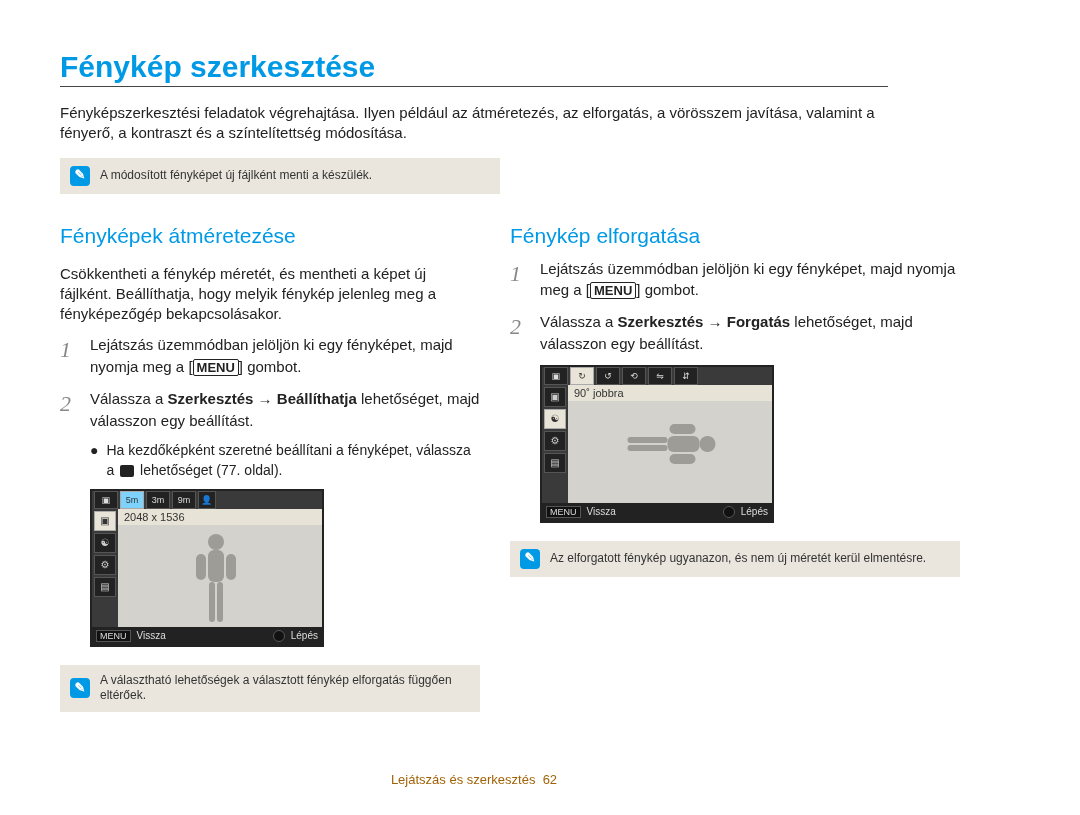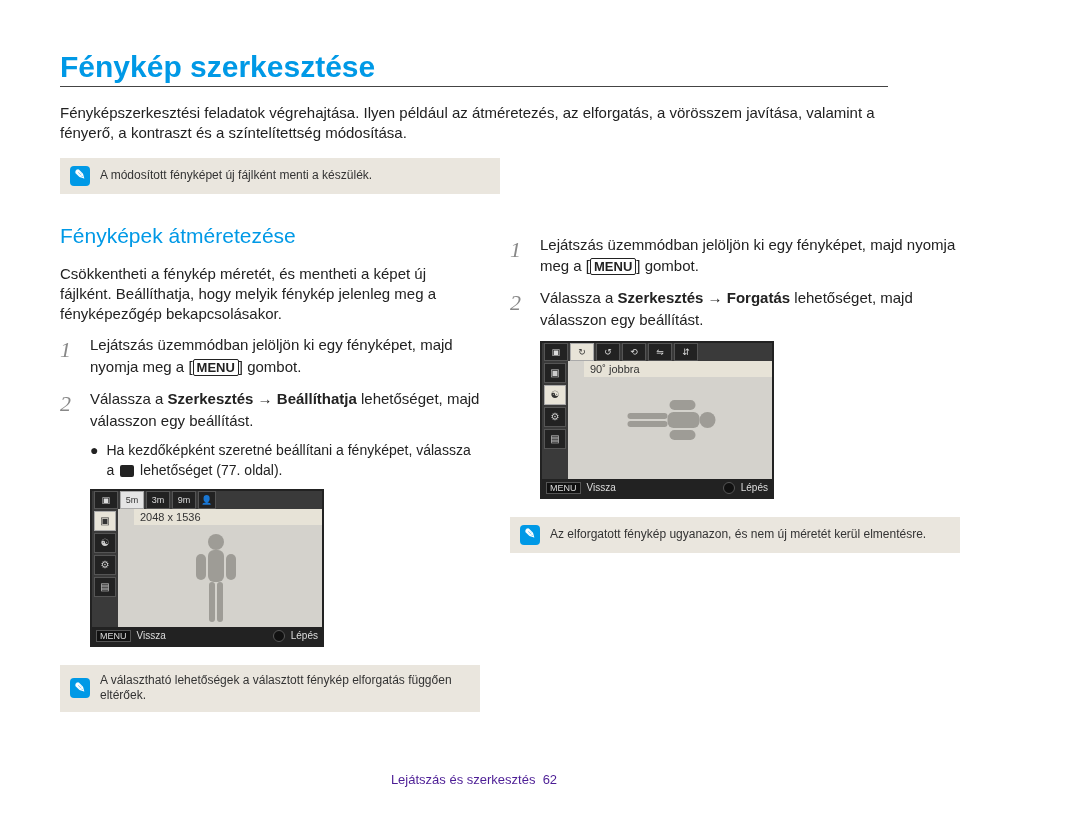--- a/index.html
+++ b/index.html
@@ -114,21 +114,21 @@
     color: #ccc; font-size: 10px; display: flex; align-items: center; justify-content: center;
   }
   .cam-side .sico.sel { background: #e8e4d8; color: #333; border-color: #aaa; }
   .cam-canvas {
     flex: 1;
     background: #d4d2cc;
     position: relative;
     overflow: hidden;
   }
   .cam-canvas .label {
-    position: absolute; top: 0; left: 16px; right: 0;
+    position: absolute; top: 0; left: 0; right: 0;
     background: rgba(232,228,216,0.92);
     color: #333;
     font-size: 11px;
     padding: 2px 6px;
   }
   .cam-bot {
     height: 18px;
     background: #222;
     color: #ddd;
     display: flex;
@@ -152,21 +152,21 @@
   .lying-fig {
     position: absolute;
     left: 50%;
     top: 50%;
     transform: translate(-50%,-50%) rotate(90deg);
   }
 
   .footer {
     text-align: center;
     font-size: 13px;
-    color: #4c1d95;
+    color: #a16207;
     margin-top: 30px;
   }
 </style>
 </head>
 <body>
 
 <div class="page">
 
   <h1 class="main-title">Fénykép szerkesztése</h1>
   <p class="intro">Fényképszerkesztési feladatok végrehajtása. Ilyen például az átméretezés, az elforgatás, a vörösszem javítása, valamint a fényerő, a kontraszt és a színtelítettség módosítása.</p>
@@ -201,21 +201,21 @@
         <div>
           <span>Ha kezdőképként szeretné beállítani a fényképet, válassza a</span>
           <span style="display:inline-block;width:14px;height:12px;background:#222;border-radius:2px;vertical-align:middle;margin:0 2px;"></span>
           <span>lehetőséget (77. oldal).</span>
         </div>
       </div>
 
       <div class="cam">
         <div class="cam-top">
           <div class="ico">▣</div>
-          <div class="ico" style="background:#e5e5e5;color:#333;border-color:#aaa;">5m</div>
+          <div class="ico" style="background:#7dd3fc;color:#333;border-color:#aaa;">5m</div>
           <div class="ico">3m</div>
           <div class="ico">9m</div>
           <div class="ico" style="width:16px">👤</div>
         </div>
         <div class="cam-body">
           <div class="cam-side">
             <div class="sico sel">▣</div>
             <div class="sico">☯</div>
             <div class="sico">⚙</div>
             <div class="sico">▤</div>
@@ -243,20 +243,21 @@
         </div>
       </div>
 
       <div class="note" style="width:400px;margin-top:18px;">
         <div class="note-icon">✎</div>
         <div>A választható lehetőségek a választott fénykép elforgatás függően eltérőek.</div>
       </div>
     </div>
 
     <div class="col">
+      <h2 class="sub-title">Fénykép elforgatása</h2>
 
       <div class="step">
         <div class="step-num">1</div>
         <div>
           <span>Lejátszás üzemmódban jelöljön ki egy fényképet, majd nyomja meg a [</span><span class="kbd">MENU</span><span>] gombot.</span>
         </div>
       </div>
 
       <div class="step">
         <div class="step-num">2</div>

